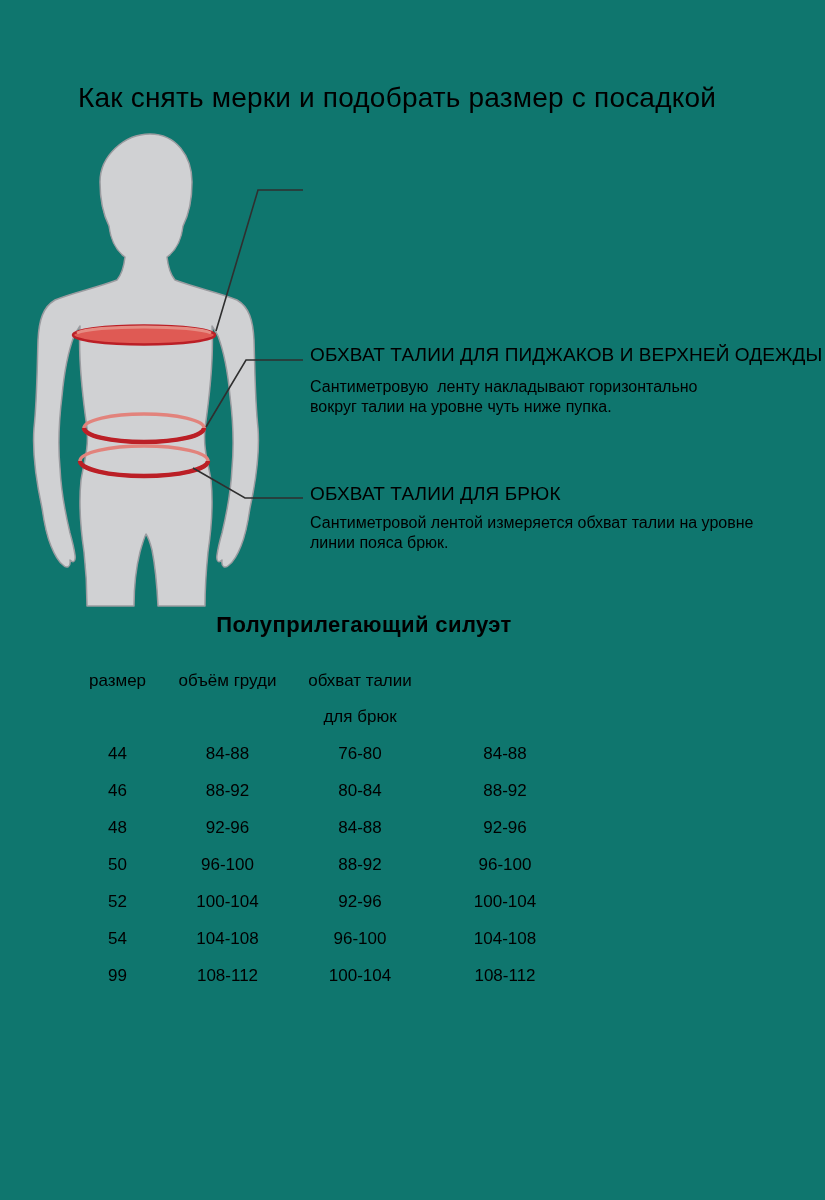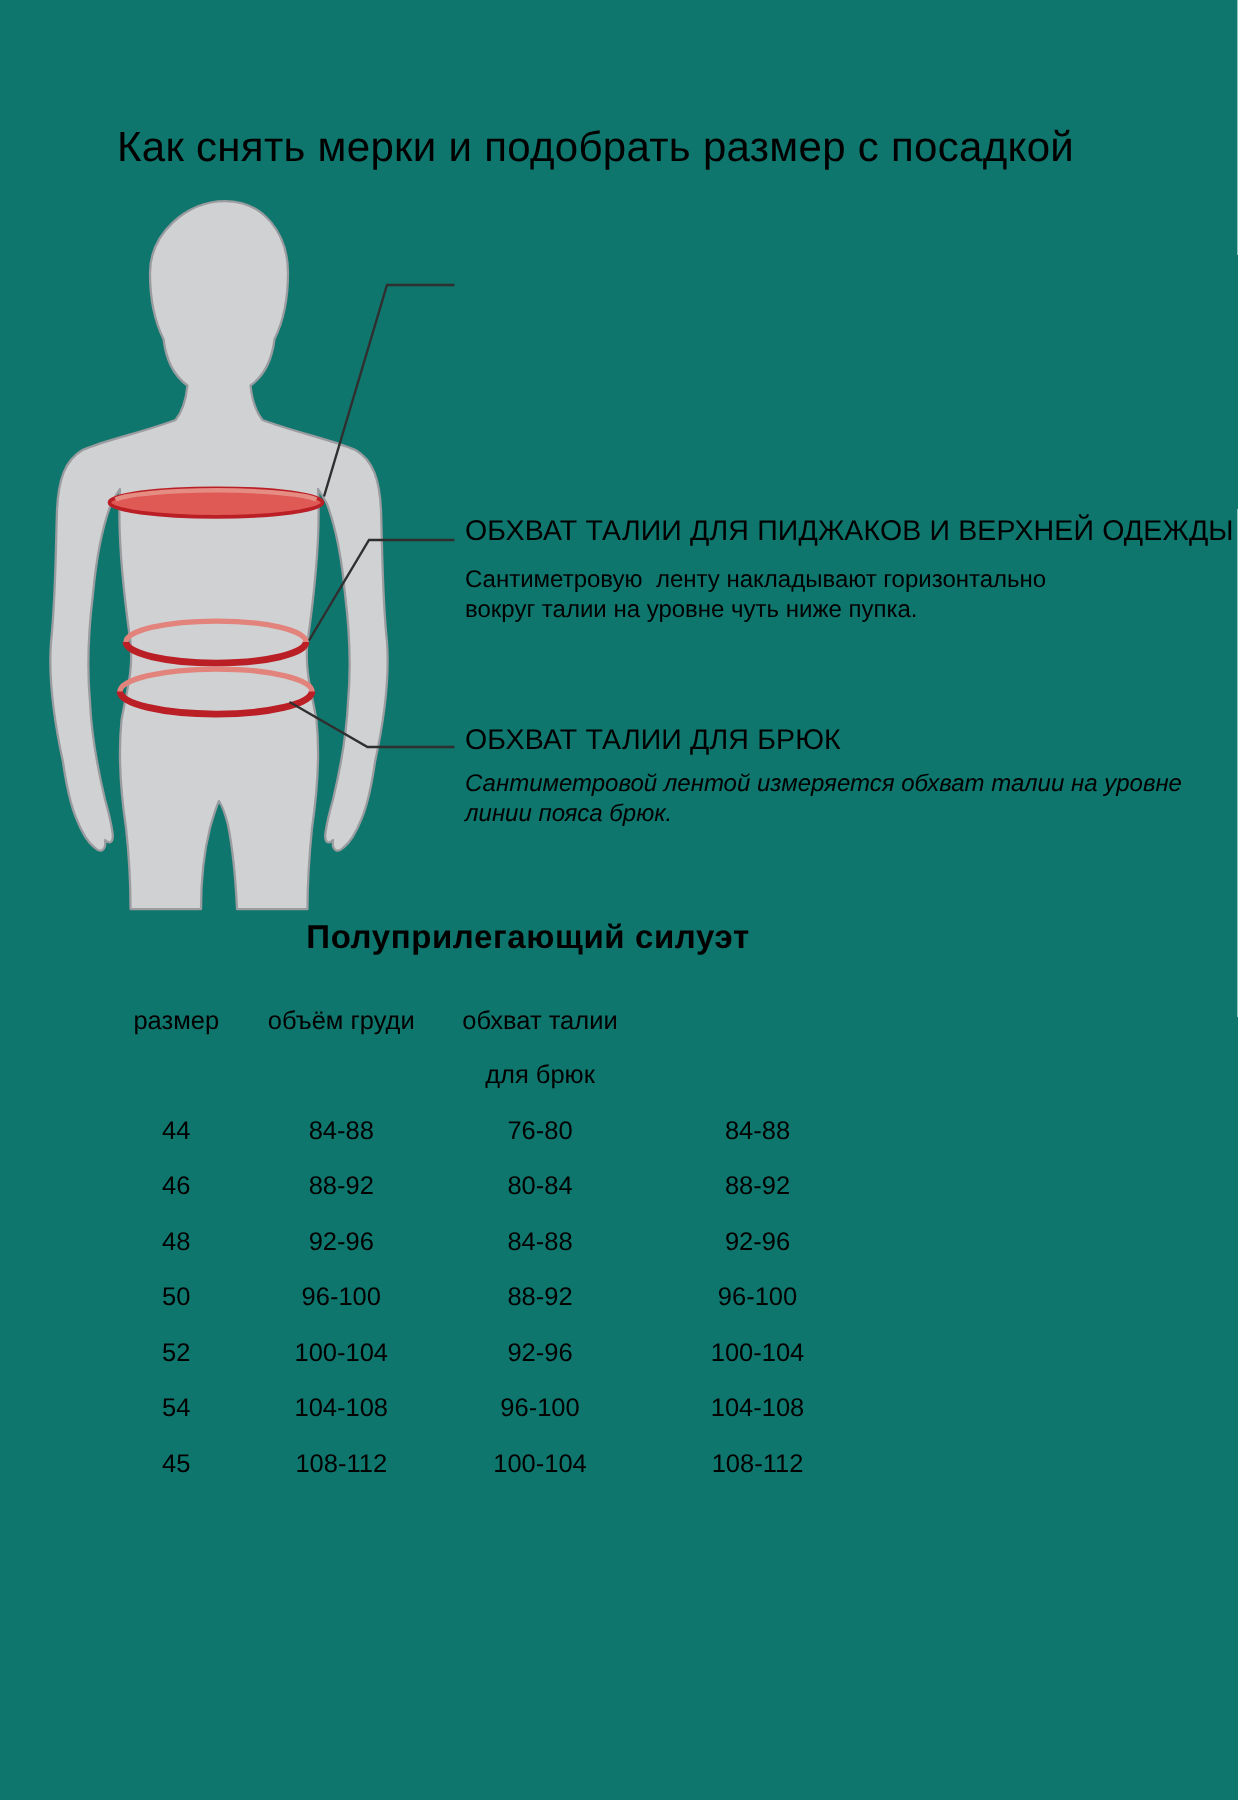--- a/index.html
+++ b/index.html
@@ -42,24 +42,24 @@
   .annotation .desc {
     margin-top: 9px;
     font-size: 16px;
     line-height: 20px;
     white-space: pre-wrap;
   }
   .ann-1 { top: 176px; }
   .ann-2 { top: 344px; }
   .ann-3 { top: 483px; }
   .ann-2 .desc { margin-top: 11px; line-height: 20px; }
-  .ann-3 .desc { margin-top: 8px; font-style: italic; }
+  .ann-3 .desc { margin-top: 8px; }
   .table-title {
     position: absolute;
-    left: 0;
+    left: 12px;
     top: 612px;
     width: 704px;
     text-align: center;
     font-size: 22px;
     font-weight: bold;
     letter-spacing: 0.4px;
   }
   .size-table {
     position: absolute;
     left: 70px;
@@ -215,21 +215,21 @@
       <div class="data-cell" data-cell="">92-96</div>
       <div class="data-cell" data-cell="">100-104</div>
     </div>
         <div class="data-row">
       <div class="data-cell" data-cell="">54</div>
       <div class="data-cell" data-cell="">104-108</div>
       <div class="data-cell" data-cell="">96-100</div>
       <div class="data-cell" data-cell="">104-108</div>
     </div>
         <div class="data-row">
-      <div class="data-cell" data-cell="">45</div>
+      <div class="data-cell" data-cell="">99</div>
       <div class="data-cell" data-cell="">108-112</div>
       <div class="data-cell" data-cell="">100-104</div>
       <div class="data-cell" data-cell="">108-112</div>
     </div>
       </div>
   </div>
 
 </div>
 
 </body></html>

